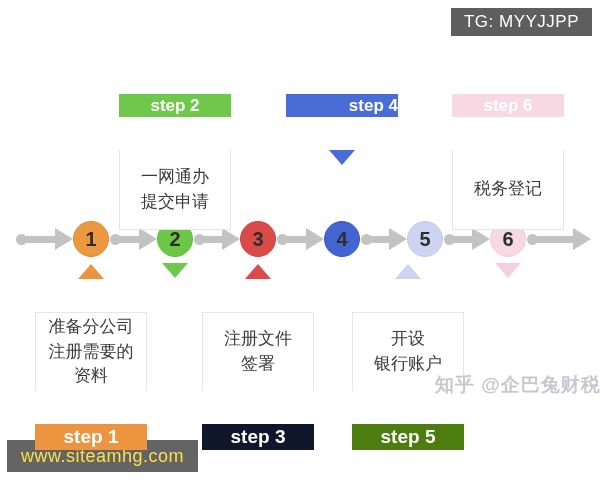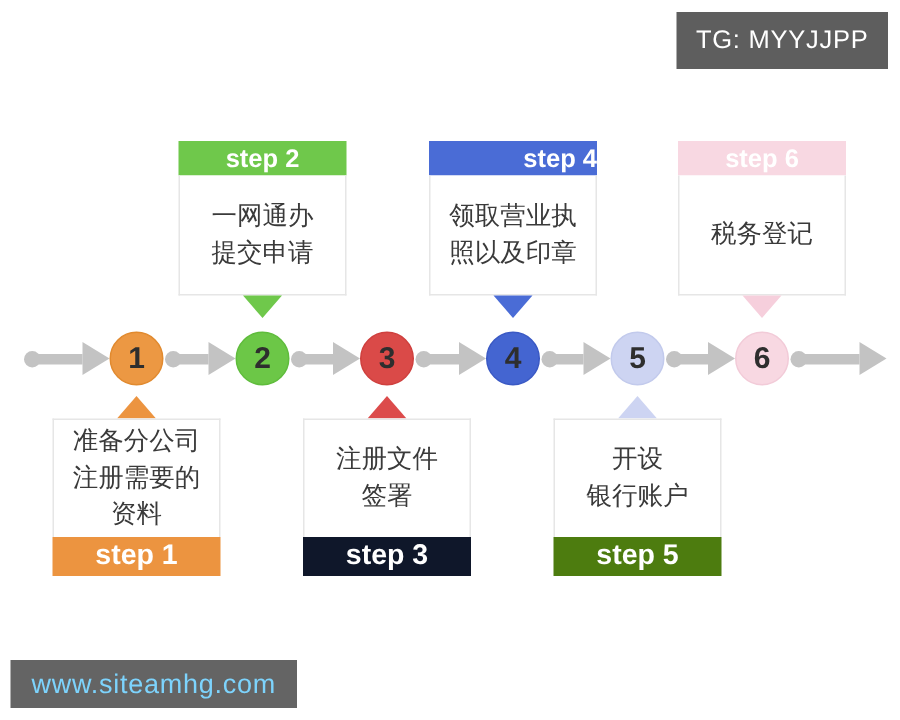--- a/index.html
+++ b/index.html
@@ -4,27 +4,27 @@
 <style>
   * { margin:0; padding:0; box-sizing:border-box; }
   html,body { background:#fff; }
   .stage {
     position:relative; width:600px; height:480px; background:#ffffff;
     font-family:"Liberation Sans","DejaVu Sans",sans-serif; overflow:hidden;
   }
 
   
   .tg-badge {
-    position:absolute; top:8px; right:8px; height:38px;
+    position:absolute; top:8px; right:8px; height:28px;
     background:#5E5E5E; color:#fff; font-size:17px;
     display:flex; align-items:center; padding:0 13px; letter-spacing:0.5px;
   }
   .site-badge {
     position:absolute; left:7px; top:440px; height:32px;
-    background:#646464; color:#7dd3fc; font-size:18px;
+    background:#646464; color:#fde047; font-size:18px;
     display:flex; align-items:center; padding:0 14px; letter-spacing:0.5px;
   }
 
   
   .connector {
     position:absolute; top:228px; height:22px;
     display:flex; align-items:center;
   }
   .connector .dot {
     width:11px; height:11px; border-radius:50%; background:#C3C3C3; flex:0 0 auto;
@@ -43,21 +43,21 @@
     font-size:20px; font-weight:bold; color:#2E2E2E;
   }
   .node.c1 { background:#EC9843; border:1px solid #E18A2F; }
   .node.c2 { background:#6CC747; border:1px solid #5FBC3C; }
   .node.c3 { background:#DA4A48; border:1px solid #CF403E; }
   .node.c4 { background:#4465D1; border:1px solid #3A59C4; }
   .node.c5 { background:#CDD4F2; border:1px solid #C2CAEC; }
   .node.c6 { background:#F8D8E2; border:1px solid #F2CBD8; }
 
   
-  .card { position:absolute; width:112px; display:flex; flex-direction:column; align-items:center; }
+  .card { position:absolute; width:112px; display:flex; flex-direction:column; align-items:center;gap:33px; }
   .card.top { top:94px; }
   .card.bottom { top:264px; }
   .card-header, .card-footer {
     width:100%; color:#fff; font-weight:bold; text-align:center;
   }
   .card-header { height:23px; font-size:17px; line-height:23px; }
   .card-footer { height:26px; font-size:19px; line-height:26px; }
   .card-body {
     width:100%; background:#fff; border:1px solid #E6E6E6;
     display:flex; align-items:center; justify-content:center; text-align:center;
@@ -139,22 +139,20 @@
   <div class="node c6" style="left:490px">6</div>
 
   <div class="card top" style="left:119px">
     <div class="card-header green">step 2</div>
     <div class="card-body">一网通办
 提交申请</div>
     <div class="tri tri-down green"></div>
   </div>
   <div class="card top" style="left:286px">
     <div class="card-header blue">step 4</div>
-    <div class="card-body">领取营业执
-照以及印章</div>
     <div class="tri tri-down blue"></div>
   </div>
   <div class="card top" style="left:452px">
     <div class="card-header pink">step 6</div>
     <div class="card-body">税务登记</div>
     <div class="tri tri-down pink-d"></div>
   </div>
 
   <div class="card bottom" style="left:35px">
     <div class="tri tri-up orange-u"></div>
@@ -162,21 +160,22 @@
 注册需要的
 资料</div>
     <div class="card-footer orange">step 1</div>
   </div>
   <div class="card bottom" style="left:202px">
     <div class="tri tri-up red-u"></div>
     <div class="card-body">注册文件
 签署</div>
     <div class="card-footer red">step 3</div>
   </div>
-  <div class="card bottom" style="left:369px">
+  <div class="card bottom" style="left:352px">
     <div class="tri tri-up lav-u"></div>
     <div class="card-body">开设
 银行账户</div>
     <div class="card-footer lavender">step 5</div>
   </div>
 
+  <div class="watermark">知乎 @企巴兔财税</div>
 
 </div>
 
 </body></html>

